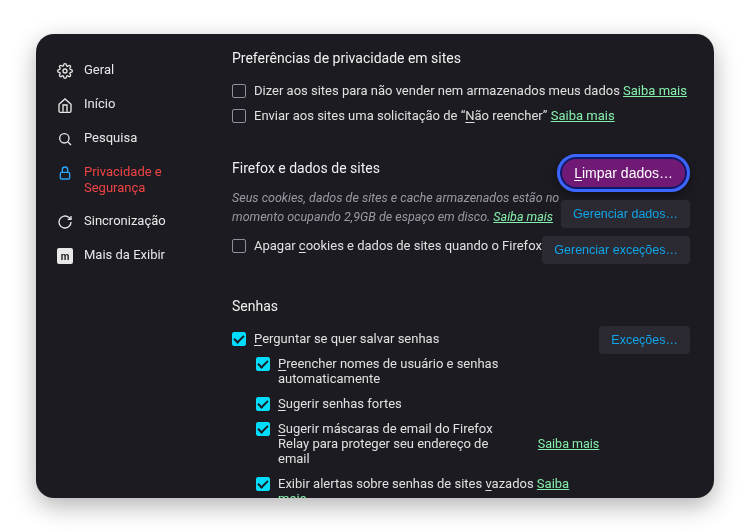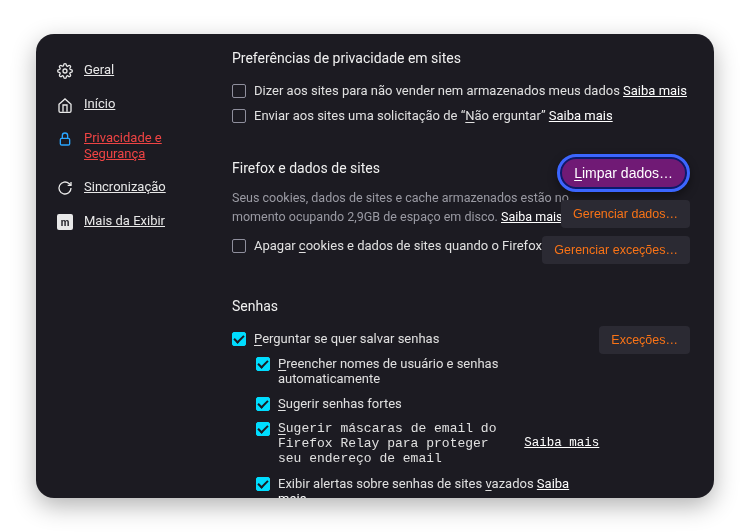--- a/index.html
+++ b/index.html
@@ -3,40 +3,40 @@
   <meta charset="utf-8">
   <style>
     * { box-sizing: border-box; margin: 0; padding: 0; }
     html, body { width: 750px; height: 532px; background: #fff; font-family: -apple-system, "Segoe UI", Roboto, Arial, sans-serif; }
     .window { position: absolute; left: 36px; top: 34px; width: 678px; height: 464px; background: #1c1b22; border-radius: 18px; overflow: hidden; box-shadow: 0 8px 24px rgba(0,0,0,0.3); display: flex; }
     .sidebar { width: 180px; padding: 20px 10px 0 14px; }
     .nav-item { display: flex; align-items: flex-start; gap: 10px; padding: 8px 6px; font-size: 13px; color: #e8e8e8; cursor: pointer; border-radius: 4px; }
     .nav-item .icon { width: 18px; height: 18px; flex-shrink: 0; display: flex; align-items: center; justify-content: center; }
     .nav-item.active { color: #ef4444; }
     .nav-item.active .icon svg { stroke: #2aa6ff; }
-    .nav-item .label { line-height: 1.25; text-decoration: underline; }
+    .nav-item .label { line-height: 1.25; }
     .content { flex: 1; padding: 16px 24px 0 16px; overflow-y: auto; position: relative; }
     .section { margin-bottom: 28px; }
     .section-h { color: #f0f0f0; font-size: 14px; font-weight: 400; margin-bottom: 12px; }
     .row { display: flex; align-items: flex-start; gap: 8px; padding: 5px 0; font-size: 13px; color: #e0e0e0; }
     .row .chk { width: 14px; height: 14px; border: 1px solid #8f8f9d; border-radius: 2px; flex-shrink: 0; margin-top: 1px; background: transparent; }
     .row .chk.checked { background: #00ddff; border-color: #00ddff; position: relative; }
     .row .chk.checked::after { content: ""; position: absolute; left: 3px; top: 0px; width: 4px; height: 8px; border: solid #1c1b22; border-width: 0 2px 2px 0; transform: rotate(45deg); }
     .desc { font-size: 12.5px; color: #9a9aa3; line-height: 1.55; margin-bottom: 4px; }
-    .link { color: #ffffff; text-decoration: underline; cursor: pointer; }
+    .link { color: #86efac; text-decoration: underline; cursor: pointer; }
     .underlined-letter { text-decoration: underline; text-underline-offset: 2px; }
     .right-col { position: absolute; right: 0; top: 160px; width: 150px; display: flex; flex-direction: column; gap: 8px; align-items: flex-end; }
-    .btn { background: #2b2a33; color: #f97316; font-size: 12.5px; padding: 7px 12px; border: none; border-radius: 4px; cursor: pointer; white-space: nowrap; }
+    .btn { background: #2b2a33; color: #0ea5e9; font-size: 12.5px; padding: 7px 12px; border: none; border-radius: 4px; cursor: pointer; white-space: nowrap; }
     .btn.highlight { background: #701a75; color: #fff; font-size: 14px; padding: 8px 14px; border: 3px solid #3b66ff; border-radius: 20px; box-shadow: 0 0 0 2px #0b1a6b inset, 0 4px 10px rgba(0,0,0,.4); }
     .cookie-wrap { position: relative; }
-    .cookie-desc { max-width: 350px; padding-right: 10px; }
+    .cookie-desc { max-width: 350px; padding-right: 10px; font-style: italic; }
     .pw-right { display: flex; flex-direction: row; gap: 8px; align-items: flex-end; }
     .pw-flex { display: flex; align-items: flex-start; justify-content: space-between; }
     .indent { margin-left: 24px; }
-    .relay-row { display: flex; align-items: flex-start; justify-content: space-between; gap: 16px; font-family: Liberation Mono, monospace; }
+    .relay-row { display: flex; align-items: flex-start; justify-content: space-between; gap: 16px; }
     .relay-text { flex: 1; }
     svg { display: block; }
     
     .content::-webkit-scrollbar{ width:0; }
   </style>
 </head>
 <body>
 
 <div class="window">
 
@@ -51,20 +51,29 @@
       <span class="label">Geral</span>
     </div>
     <div class="nav-item">
       <span class="icon">
         <svg width="16" height="16" viewBox="0 0 24 24" fill="none" stroke="#e8e8e8" stroke-width="2">
             <path d="M3 11l9-8 9 8v10a2 2 0 0 1-2 2H5a2 2 0 0 1-2-2z"></path>
             <path d="M9 22V12h6v10"></path>
           </svg>
       </span>
       <span class="label">Início</span>
+    </div>
+    <div class="nav-item">
+      <span class="icon">
+        <svg width="16" height="16" viewBox="0 0 24 24" fill="none" stroke="#e8e8e8" stroke-width="2">
+            <circle cx="11" cy="11" r="7"></circle>
+            <line x1="21" y1="21" x2="16.5" y2="16.5"></line>
+          </svg>
+      </span>
+      <span class="label">Pesquisa</span>
     </div>
     <div class="nav-item active">
       <span class="icon">
         <svg width="16" height="16" viewBox="0 0 24 24" fill="none" stroke="#2aa6ff" stroke-width="2">
             <rect x="5" y="11" width="14" height="10" rx="2"></rect>
             <path d="M8 11V7a4 4 0 0 1 8 0v4"></path>
           </svg>
       </span>
       <span class="label">Privacidade e Segurança</span>
     </div>
@@ -91,21 +100,21 @@
   <div class="content">
 
     <div class="section" style="margin-bottom:32px;">
       <div class="section-h">Preferências de privacidade em sites</div>
       <label class="row">
         <span class="chk"></span>
         <span><span>Dizer aos sites para não vender nem armazenados meus dados  </span><a class="link">Saiba mais</a></span>
       </label>
       <label class="row">
         <span class="chk"></span>
-        <span><span>Enviar aos sites uma solicitação de “</span><span class="underlined-letter">N</span><span>ão erguntar”  </span><a class="link">Saiba mais</a></span>
+        <span><span>Enviar aos sites uma solicitação de “</span><span class="underlined-letter">N</span><span>ão reencher”  </span><a class="link">Saiba mais</a></span>
       </label>
     </div>
 
     <div class="section cookie-wrap">
       <div class="section-h">Firefox e dados de sites</div>
       <div class="desc cookie-desc">
         <span>Seus cookies, dados de sites e cache armazenados estão no momento ocupando 2,9GB de espaço em disco. </span><a class="link">Saiba mais</a>
       </div>
       <label class="row" style="margin-top:6px;">
         <span class="chk"></span>

